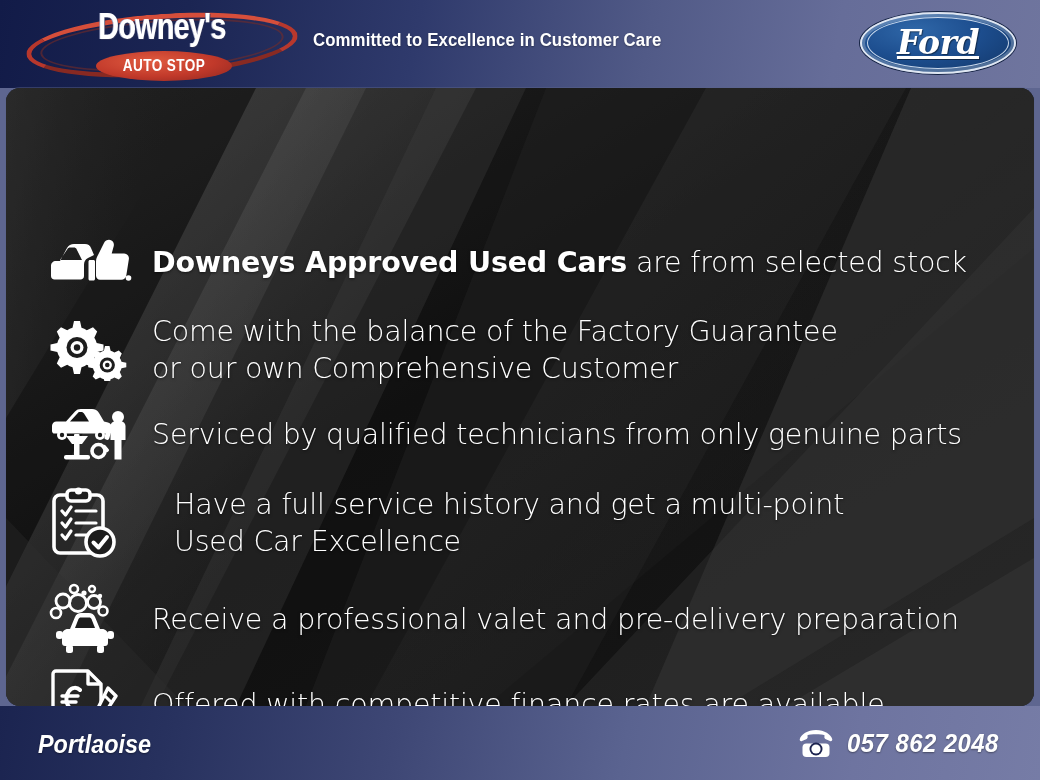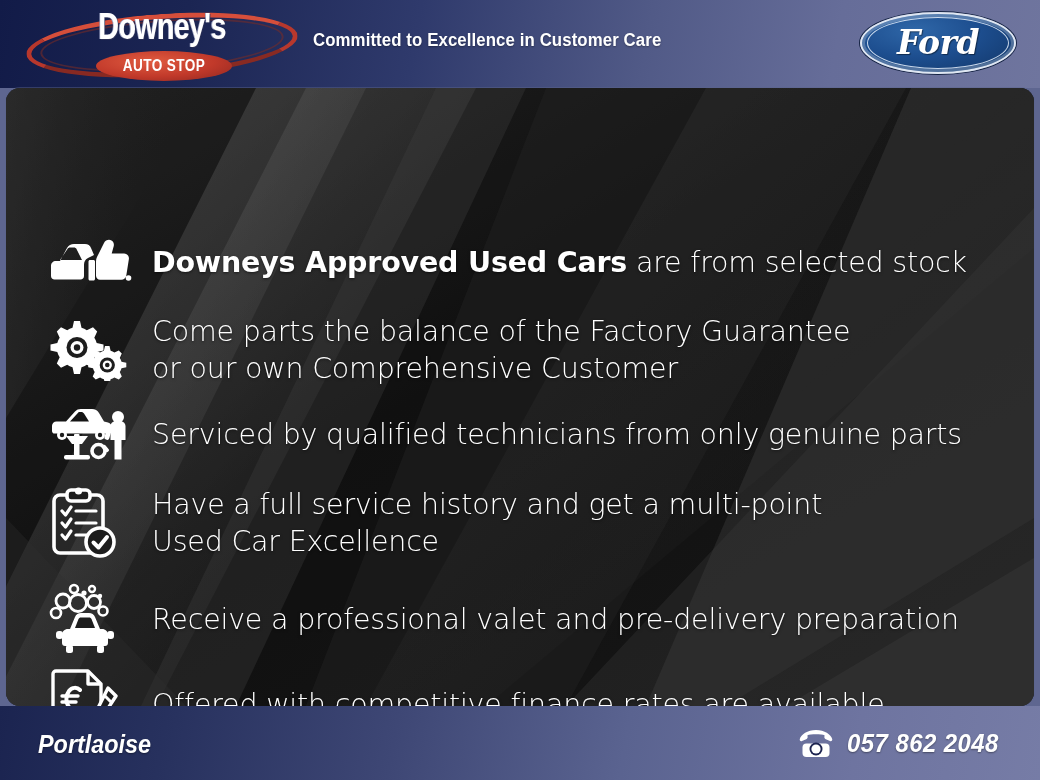--- a/index.html
+++ b/index.html
@@ -77,20 +77,21 @@
     position:absolute; left:7px; top:5px; width:142px; height:52px;
     border-radius:50%;
     border:1.5px solid rgba(230,240,252,.85);
   }
   .ford-word {
     position:absolute; left:0; top:11px; width:156px; text-align:center;
     font-family:"DejaVu Serif", serif;
     font-style:italic; font-weight:bold; font-size:33px;
     color:#ffffff; letter-spacing:-.5px;
     text-shadow:1px 1px 1px rgba(0,0,0,.45);
+    text-decoration:underline;
   }
 
   
   .panel {
     position:absolute; left:6px; top:88px; width:1028px; height:618px;
     border-radius:14px;
     overflow:hidden;
     background:#0f172a;
     box-shadow:0 0 0 1px rgba(90,100,140,.45);
   }
@@ -116,21 +117,21 @@
     font-weight:300;
     line-height:37px;
     letter-spacing:-.2px;
     text-shadow:0 1px 3px rgba(0,0,0,.55);
     white-space:nowrap;
   }
 
   .r1 { top:148px; }
   .r2 { top:225px; }
   .r3 { top:318px; }
-  .r4 { top:398px; }
+  .r4 { top:398px;gap:22px; }
   .r5 { top:495px;text-align:center; }
   .r6 { top:580px;align-items:center; }
 
   
   .footer {
     position:absolute; left:0; top:706px; width:1040px; height:74px;
     background:linear-gradient(100deg,#1b2450 0%,#27315e 16%,#3e4775 38%,#5a6390 60%,#6e74a0 82%,#767ca6 100%);
     font-style:italic;
   }
   .footer-loc {
@@ -242,21 +243,21 @@
             <circle cx="29" cy="28.5" r="10.5" fill="#1d1d1d"></circle>
             <circle cx="29" cy="28.5" r="6.5" fill="#fff"></circle>
             <circle cx="29" cy="28.5" r="3.2" fill="#1d1d1d"></circle>
             <path d="M57 27 L61.5 27 L62.6 31.8 C64 32.2 65.3 32.7 66.4 33.5 L70.8 31.5 L73.8 34.5 L71.8 38.9 C72.6 40 73.1 41.3 73.5 42.7 L78.3 43.8 L78.3 48.2 L73.5 49.3 C73.1 50.7 72.6 52 71.8 53.1 L73.8 57.5 L70.8 60.5 L66.4 58.5 C65.3 59.3 64 59.8 62.6 60.2 L61.5 65 L57 65 L55.9 60.2 C54.5 59.8 53.2 59.3 52.1 58.5 L47.7 60.5 L44.7 57.5 L46.7 53.1 C45.9 52 45.4 50.7 45 49.3 L40.2 48.2 L40.2 43.8 L45 42.7 C45.4 41.3 45.9 40 46.7 38.9 L44.7 34.5 L47.7 31.5 L52.1 33.5 C53.2 32.7 54.5 32.2 55.9 31.8 Z"></path>
             <circle cx="59.3" cy="46" r="7.6" fill="#1d1d1d"></circle>
             <circle cx="59.3" cy="46" r="4.6" fill="#fff"></circle>
             <circle cx="59.3" cy="46" r="2.3" fill="#1d1d1d"></circle>
           </svg>
         </div>
         <div class="row-text">
-          <div>Come parts the balance of the Factory Guarantee</div>
+          <div>Come with the balance of the Factory Guarantee</div>
           <div>or our own Comprehensive Customer</div>
         </div>
       </div>
 
       <div class="row r3">
         <div class="icon-cell">
           <svg width="84" height="56" viewBox="0 0 84 56" fill="#fff" xmlns="http://www.w3.org/2000/svg">
             <path d="M4 20 C4 17.5 6 15.5 8.5 15.5 L18 15.5 L27 5.5 C28.5 3.8 30.6 3 32.8 3 L44 3 C47 3 49.6 4.5 51 7 L56 15.5 L60 16.5 C62.5 17.2 64 19.4 64 22 L64 24.5 C64 26.2 62.6 27.6 61 27.6 L6.5 27.6 C5 27.6 4 26.5 4 25 Z M22 15.5 L41 15.5 L36 7.5 C35.4 6.6 34.4 6 33.3 6 L30.8 6 Z"></path>
             <circle cx="14" cy="29" r="5" fill="#fff"></circle>
             <circle cx="14" cy="29" r="2.2" fill="#1d1d1d"></circle>

